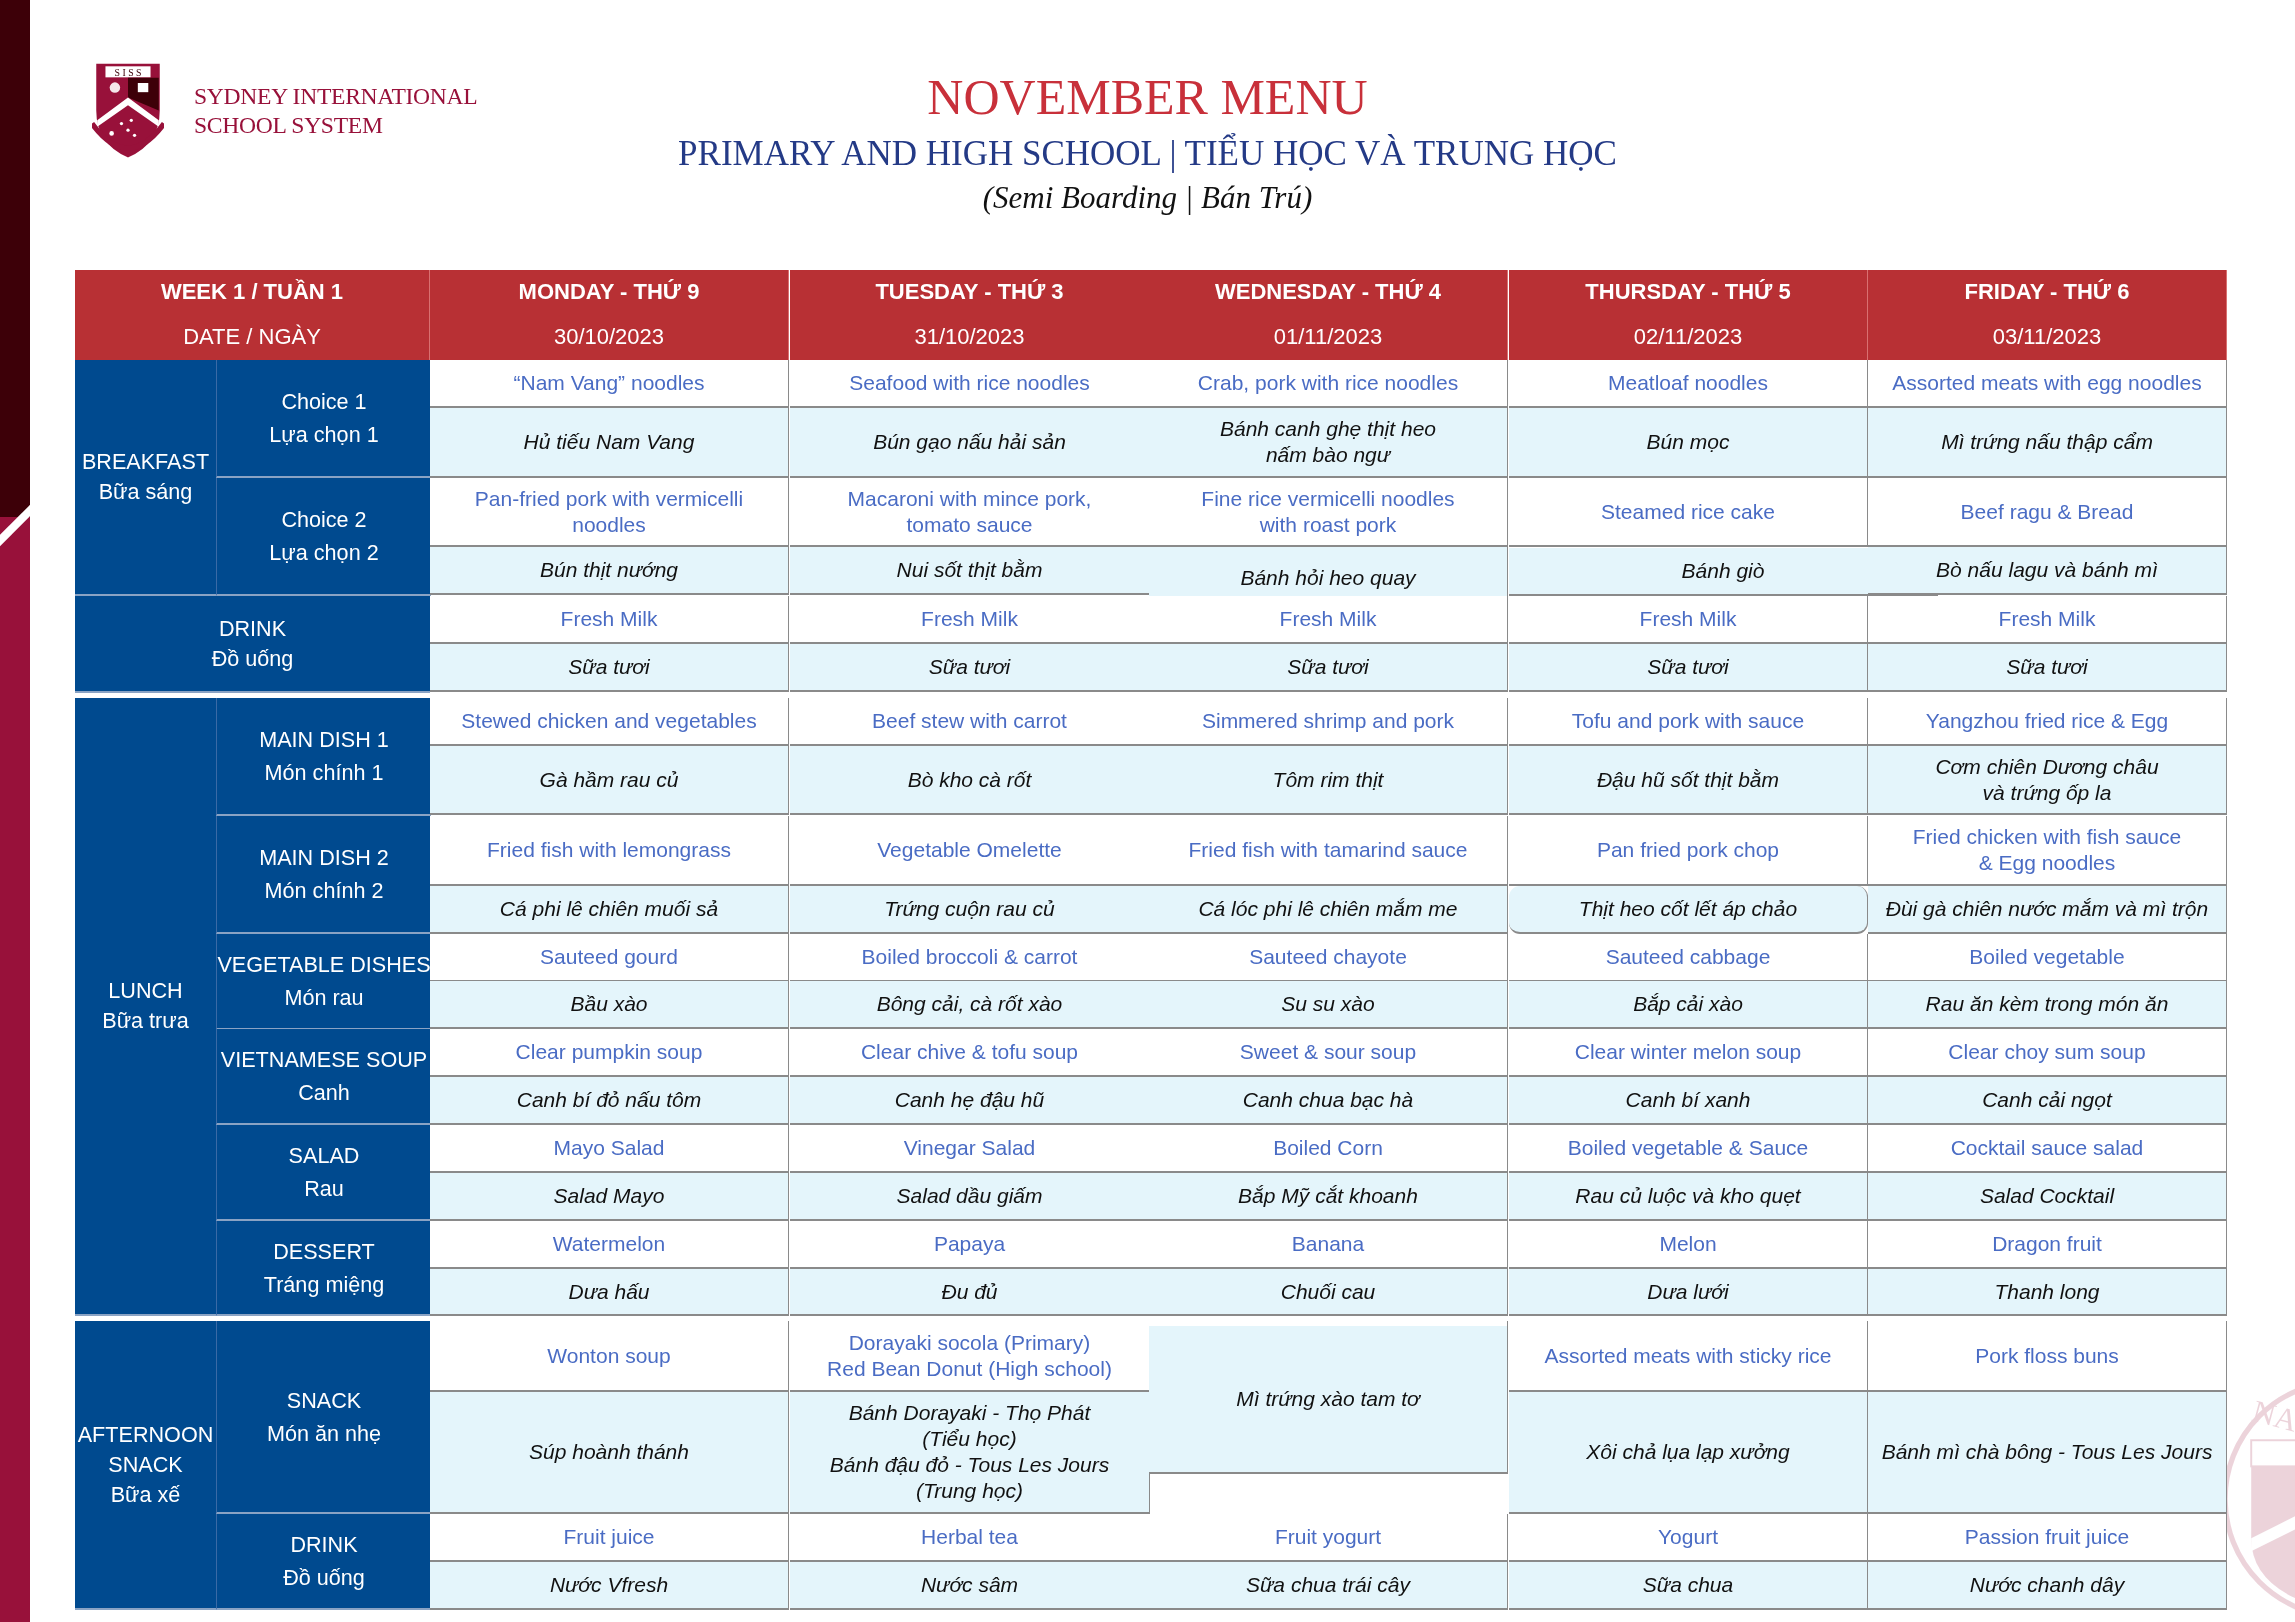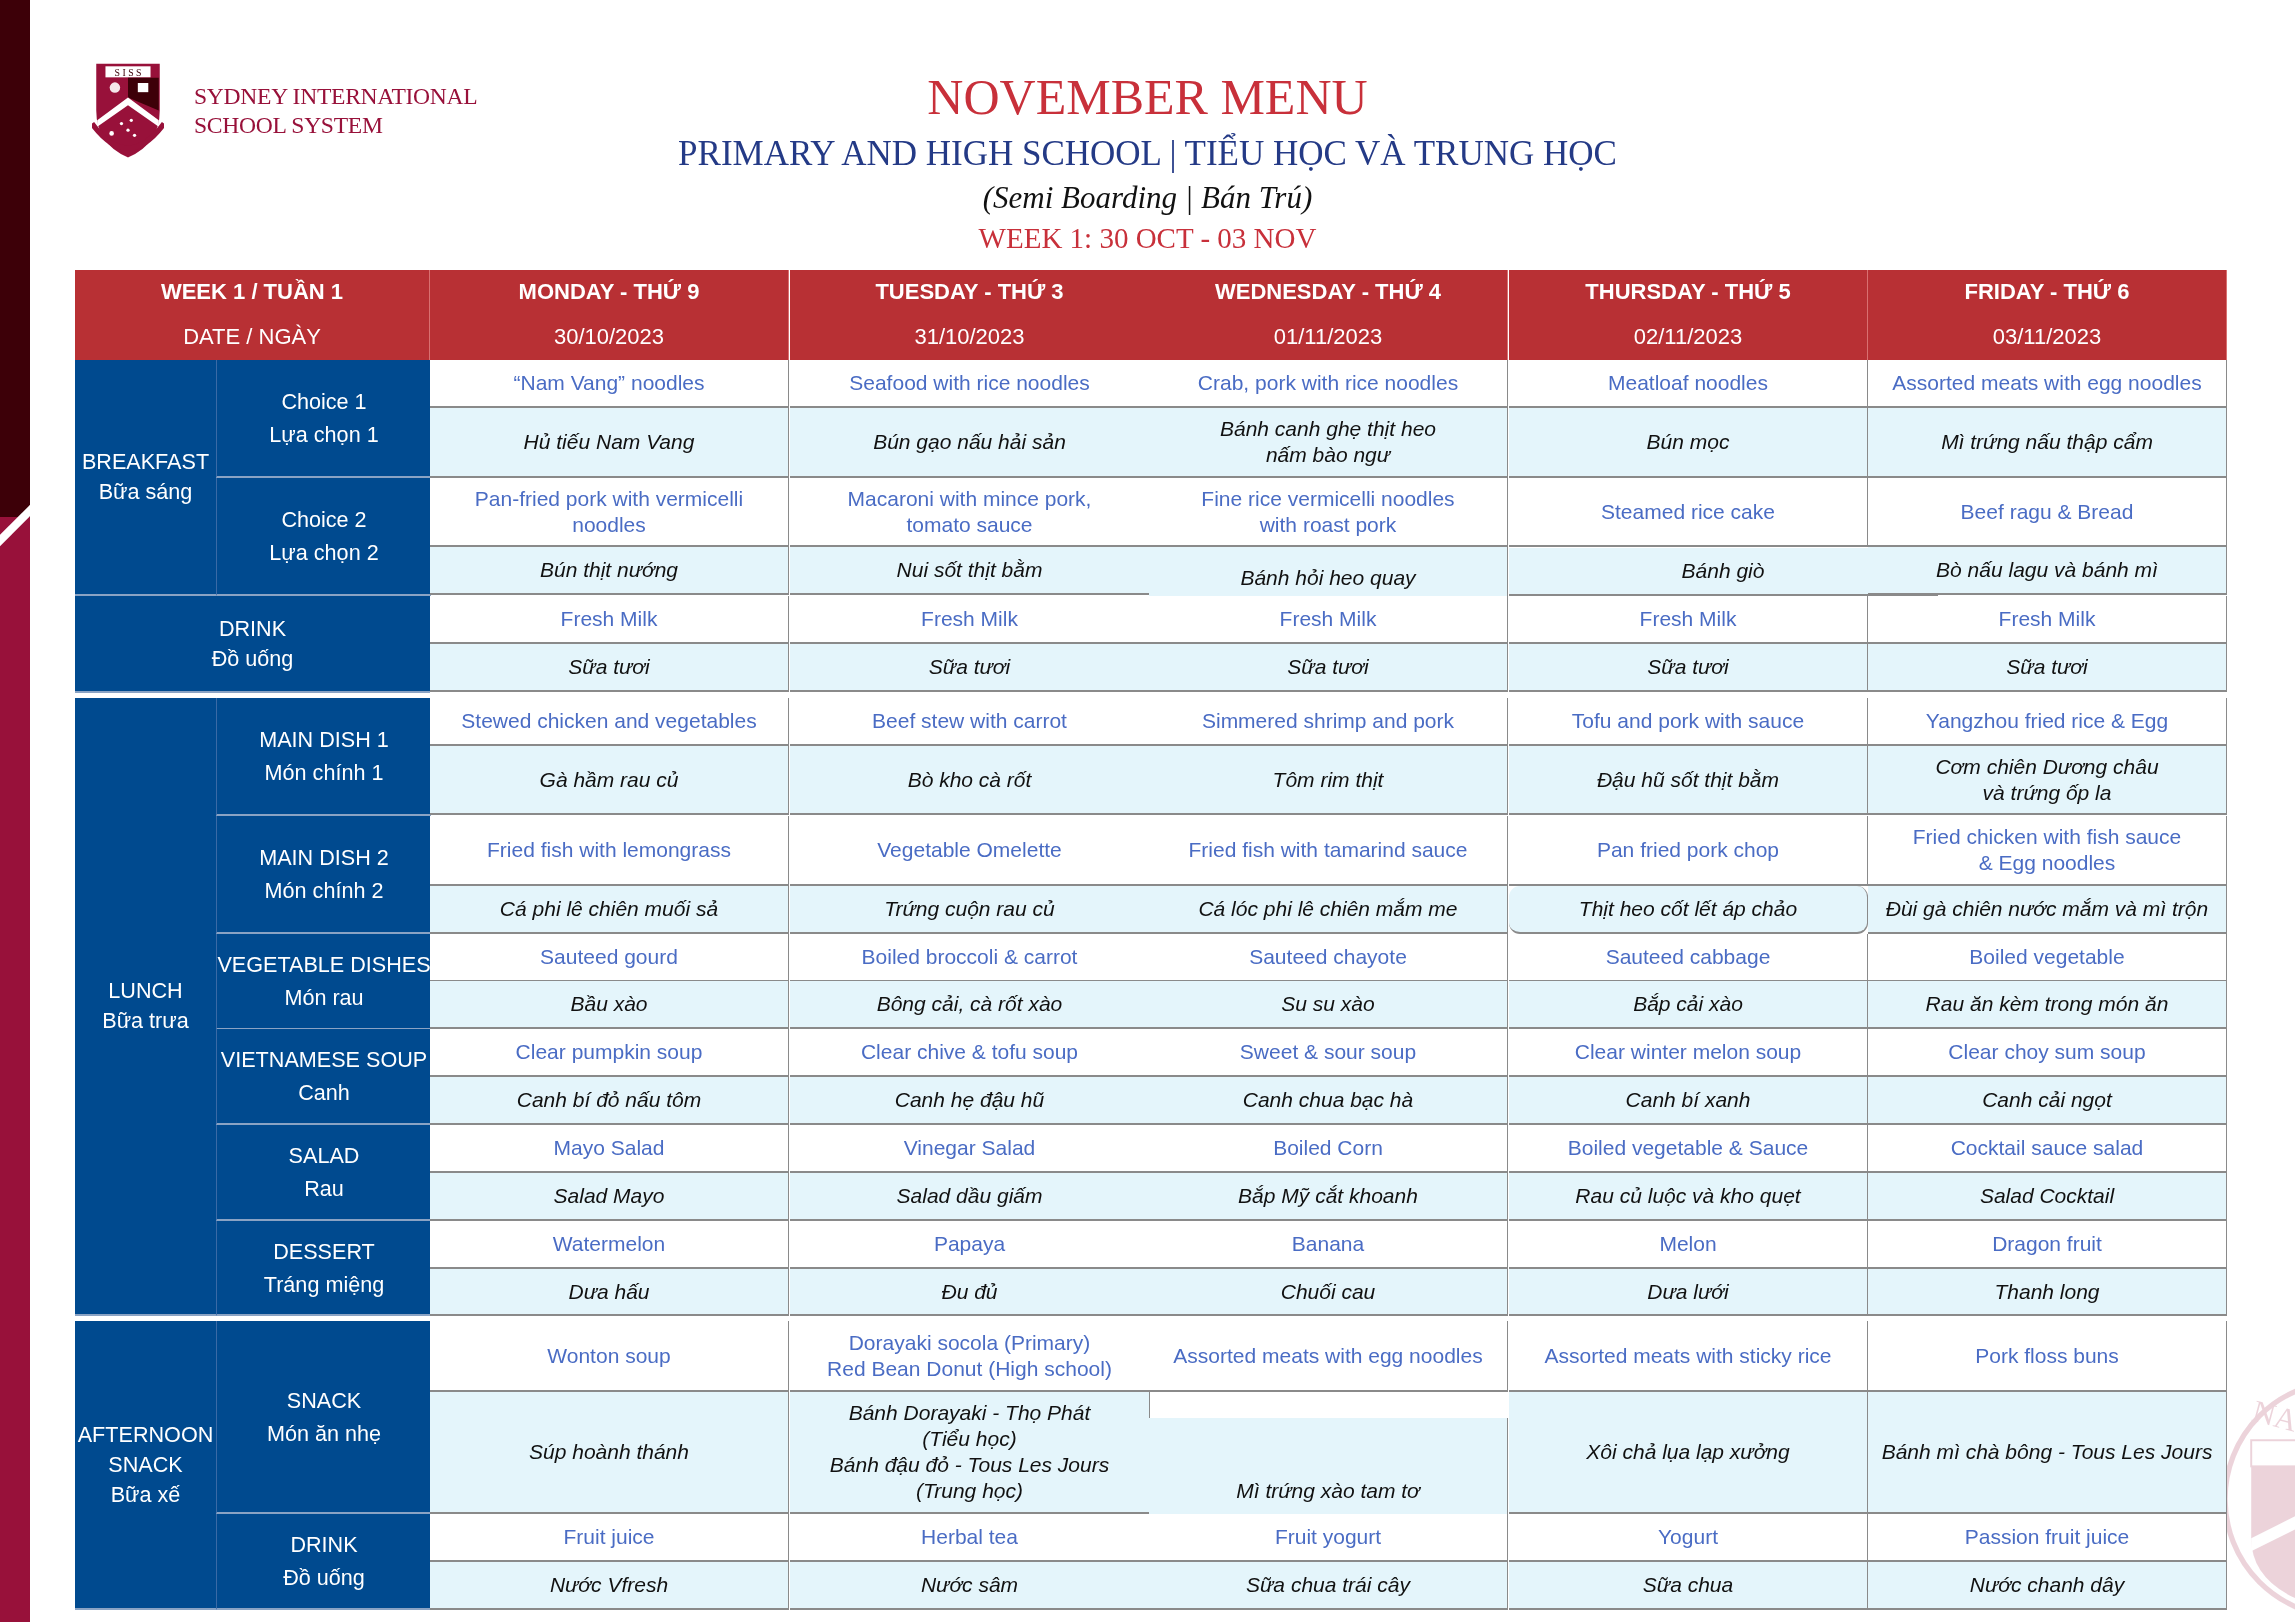--- a/index.html
+++ b/index.html
@@ -65,21 +65,20 @@
   <rect x="60" y="110" width="240" height="40" fill="#fff" stroke="#98113a" stroke-width="3"></rect>
   <text x="140" y="142" font-size="32" fill="#98113a" font-family="Liberation Serif, serif">S S</text>
   <text x="60" y="90" font-size="48" fill="#98113a" font-family="Liberation Serif, serif" transform="rotate(15 100 80)">NAL</text>
   <path d="M60 260 L180 200 L300 260 L300 280 L180 220 L60 280 Z" fill="#fff"></path>
 </svg>
 
 <div class="titles">
   <div class="title-main">NOVEMBER MENU</div>
   <div class="title-sub">PRIMARY AND HIGH SCHOOL | TIỂU HỌC VÀ TRUNG HỌC</div>
   <div class="title-paren">(Semi Boarding | Bán Trú)</div>
-  <div class="title-week">WEEK 1: 30 OCT - 03 NOV</div>
 </div>
 
 <div class="tbl" id="tbl">
     <div class="abs hdr bold" style="left: 0px; top: 0px; width: 355px; height: 44px;">WEEK 1 / TUẦN 1</div>
     <div class="abs hdr" style="left: 0px; top: 44px; width: 355px; height: 46px;">DATE / NGÀY</div>
     <div class="abs hdr bold" style="left: 355px; top: 0px; width: 359px; height: 44px;">MONDAY - THỨ 9</div>
     <div class="abs hdr" style="left: 355px; top: 44px; width: 359px; height: 46px;">30/10/2023</div>
     <div class="abs hdr bold" style="left: 715px; top: 0px; width: 360px; height: 44px;">TUESDAY - THỨ 3</div>
     <div class="abs hdr" style="left: 715px; top: 44px; width: 360px; height: 46px;">31/10/2023</div>
     <div class="abs hdr bold" style="left: 1074px; top: 0px; width: 359px; height: 44px;">WEDNESDAY - THỨ 4</div>
@@ -238,21 +237,21 @@
     </div>
     <div class="abs en multiline" style="left: 355px; top: 1051px; width: 359px; height: 71px;">Wonton soup</div>
     <div class="abs vi multiline" style="left: 355px; top: 1122px; width: 359px; height: 122px;">Súp hoành thánh</div>
     <div class="abs en multiline" style="left: 715px; top: 1051px; width: 360px; height: 71px;">Dorayaki socola (Primary)
 Red Bean Donut (High school)</div>
     <div class="abs vi multiline" style="left: 715px; top: 1122px; width: 360px; height: 122px;">Bánh Dorayaki - Thọ Phát
 (Tiểu học)
 Bánh đậu đỏ - Tous Les Jours
 (Trung học)</div>
     <div class="abs en multiline" style="left: 1074px; top: 1051px; width: 359px; height: 71px;">Assorted meats with egg noodles</div>
-    <div class="abs vi multiline" style="left: 1074px; top: 1148px; width: 359px; height: 148px;">Mì trứng xào tam tơ</div>
+    <div class="abs vi multiline" style="left: 1074px; top: 1056px; width: 359px; height: 148px;">Mì trứng xào tam tơ</div>
     <div class="abs en multiline" style="left: 1434px; top: 1051px; width: 359px; height: 71px;">Assorted meats with sticky rice</div>
     <div class="abs vi multiline" style="left: 1434px; top: 1122px; width: 359px; height: 122px;">Xôi chả lụa lạp xưởng</div>
     <div class="abs en multiline" style="left: 1793px; top: 1051px; width: 359px; height: 71px;">Pork floss buns</div>
     <div class="abs vi multiline" style="left: 1793px; top: 1122px; width: 359px; height: 122px;">Bánh mì chà bông - Tous Les Jours</div>
     <div class="abs sub" style="left: 141px; top: 1244px; width: 215px; height: 96px;">
       <div>DRINK</div>
       <div>Đồ uống</div>
     </div>
     <div class="abs en multiline" style="left: 355px; top: 1244px; width: 359px; height: 48px;">Fruit juice</div>
     <div class="abs vi multiline" style="left: 355px; top: 1292px; width: 359px; height: 48px;">Nước Vfresh</div>

